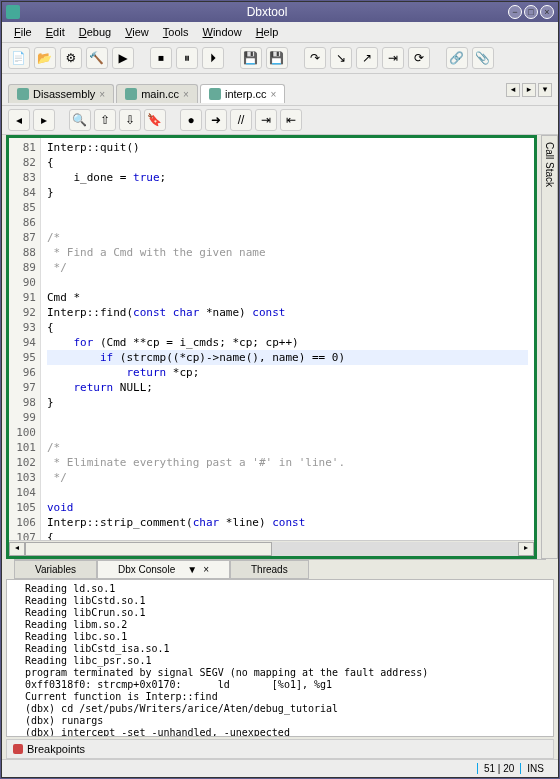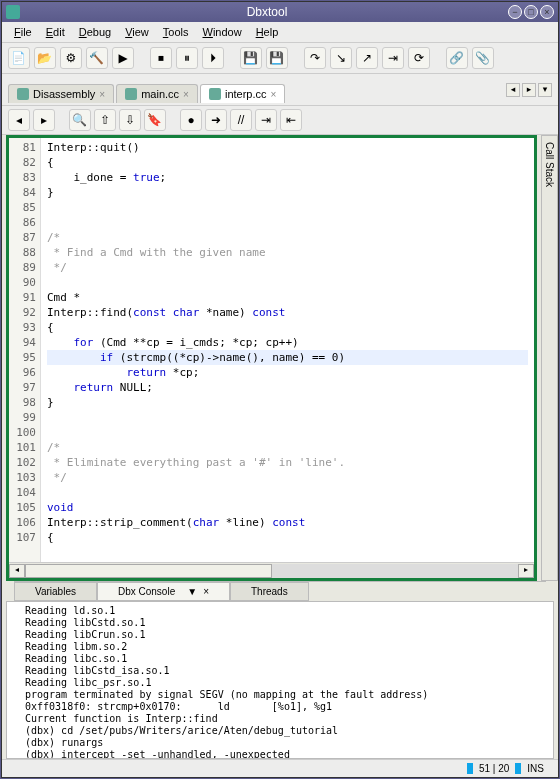--- a/index.html
+++ b/index.html
@@ -39,21 +39,21 @@
 .side-tab { writing-mode: vertical-rl; background: #e8e8e0; padding: 6px 2px; font-size: 10px; border: 1px solid #bbb; cursor: pointer; }
 .bottom-tabs { display: flex; background: #e8e8e0; border-top: 1px solid #bbb; margin: 0 12px; }
 .btab { padding: 3px 20px; border: 1px solid #bbb; background: #e0e0d8; cursor: pointer; font-size: 10px; display: flex; align-items: center; gap: 6px; }
 .btab.active { background: #f5f5f0; }
 .btab-fill { flex: 1; }
 .console { background: #fff; border: 1px solid #bbb; margin: 0 4px; height: 158px; overflow: auto; font-family: monospace; font-size: 10px; padding: 3px 18px; line-height: 12px; white-space: pre; }
 .bp-bar { display: flex; align-items: center; padding: 3px 6px; background: #ededec; margin: 2px 4px 0; border: 1px solid #ccc; cursor: pointer; gap: 4px; }
 .bp-icon { width: 10px; height: 10px; background: #c44; border-radius: 2px; }
 .statusbar { display: flex; padding: 3px 8px; background: #ededec; border-top: 1px solid #ccc; font-size: 10px; }
 .statusbar .spacer { flex: 1; }
-.statusbar span { padding: 0 6px; border-left: 6px solid #0ea5e9; }
+.statusbar span { padding: 0 6px; border-left: 1px solid #0ea5e9; }
 </style>
 </head>
 <body>
 
 <div class="window">
   <div class="titlebar">
     <div class="titlebar-icon"></div>
     <div class="titlebar-title">Dbxtool</div>
     <div class="titlebar-btns">
       <div class="titlebar-btn">−</div>
@@ -186,19 +186,23 @@
       <span>Dbx Console</span>
       <span class="btab-fill"></span>
       <span>▼</span>
       <span>×</span>
     </div>
     <div class="btab">Threads</div>
   </div>
 
   <div class="console" id="console"><div>Reading ld.so.1</div><div>Reading libCstd.so.1</div><div>Reading libCrun.so.1</div><div>Reading libm.so.2</div><div>Reading libc.so.1</div><div>Reading libCstd_isa.so.1</div><div>Reading libc_psr.so.1</div><div>program terminated by signal SEGV (no mapping at the fault address)</div><div>0xff0318f0: strcmp+0x0170:      ld       [%o1], %g1</div><div>Current function is Interp::find</div><div>(dbx) cd /set/pubs/Writers/arice/Aten/debug_tutorial</div><div>(dbx) runargs</div><div>(dbx) intercept -set -unhandled, -unexpected</div></div>
 
+  <div class="bp-bar">
+    <div class="bp-icon"></div>
+    <span>Breakpoints</span>
+  </div>
 
   <div class="statusbar">
     <div class="spacer"></div>
     <span>51 | 20</span>
     <span>INS</span>
   </div>
 </div>
 
 </body></html>

